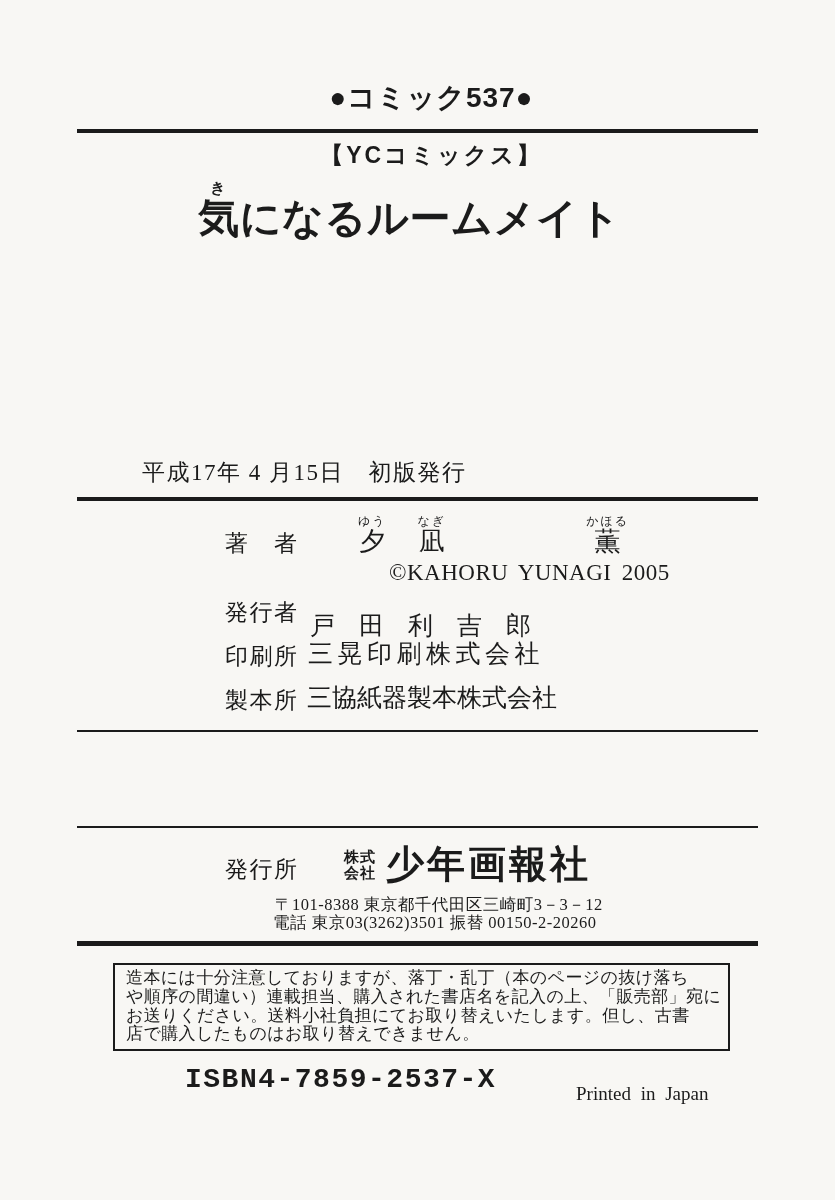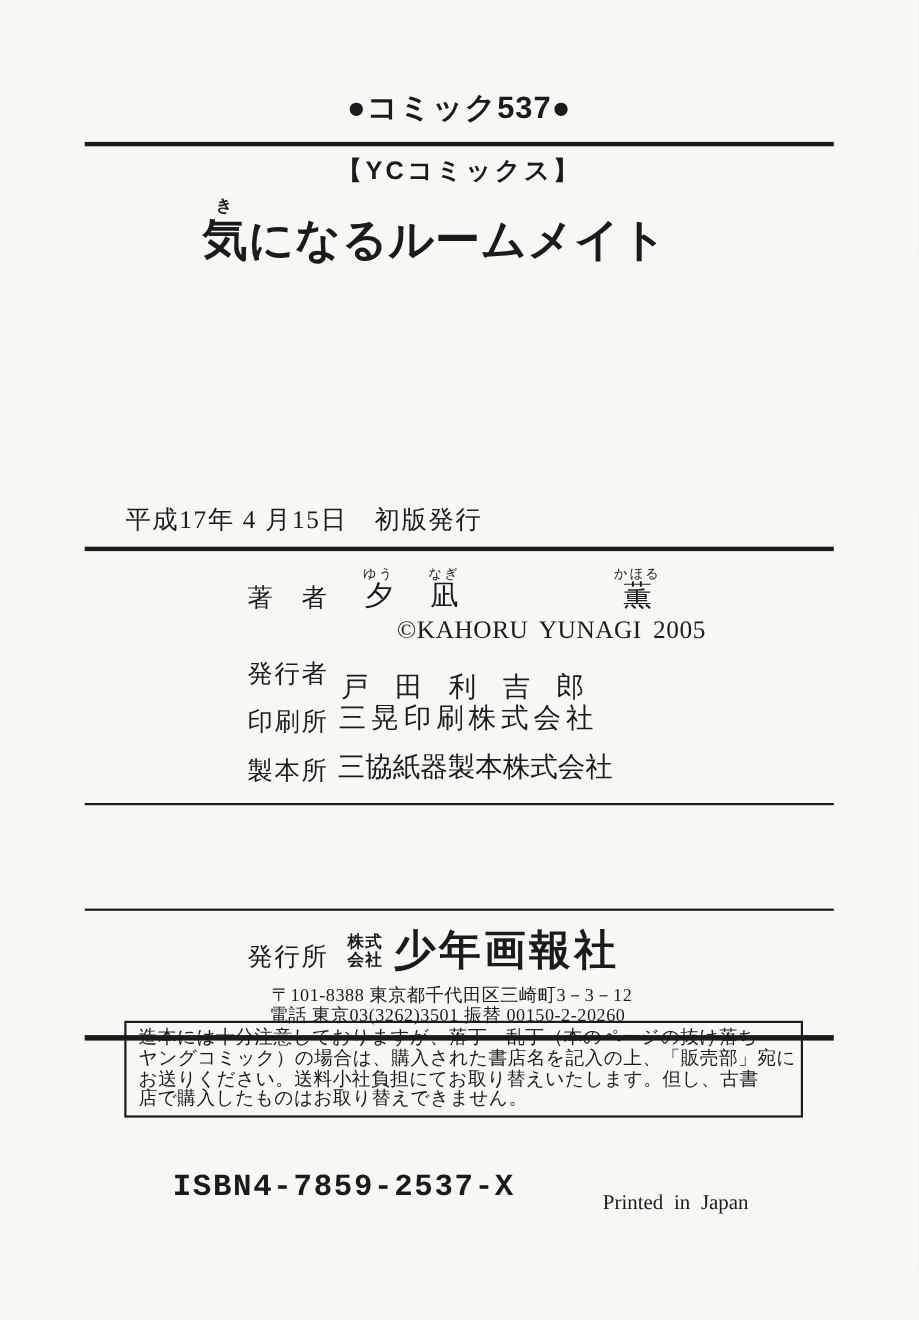--- a/index.html
+++ b/index.html
@@ -12,21 +12,21 @@
   *{margin:0;padding:0;box-sizing:border-box;}
   body{background:#e8e7e4;font-family:var(--serif);}
   .page{
     position:relative;
     width:835px;height:1200px;
     margin:0 auto;
     background:var(--paper);
     color:var(--ink);
     overflow:hidden;
   }
-  .abs{position:absolute;}
+  .abs{position:absolute;padding-left:28px;}
   .rule{position:absolute;background:var(--ink);left:77px;width:681px;}
   .r-thick{height:4px;}
   .r-thin{height:2px;}
   .r-heavy{height:5px;}
 
   
   .series-banner{
     top:83px;left:0;right:0;text-align:center;
     font-family:var(--sans);font-weight:bold;font-size:28px;line-height:30px;
     letter-spacing:1px;
@@ -84,21 +84,21 @@
   .publisher-name{
     top:842px;left:358px;
     font-family:var(--sans);font-weight:bold;
     font-size:38px;line-height:44px;letter-spacing:3px;white-space:nowrap;
   }
   .pub-address{top:896px;left:247px;font-size:16.5px;line-height:17px;letter-spacing:0.5px;}
   .pub-phone{top:914px;left:245px;font-size:16.5px;line-height:17px;letter-spacing:0.5px;}
 
   
   .notice-box{
-    top:928px;left:113px;width:617px;
+    top:963px;left:113px;width:617px;
     border:2.5px solid var(--ink);
     padding:4px 8px 5px 11px;
     font-size:17px;line-height:18.8px;letter-spacing:0.4px;
     white-space:nowrap;
   }
   .printed-in{top:1049px;left:548px;font-size:19px;line-height:22px;word-spacing:5px;margin-top:34px;}
   .isbn-number{
     top:1066px;left:157px;
     font-family:var(--mono);font-weight:bold;
     font-size:28px;line-height:28px;letter-spacing:1.5px;
@@ -162,21 +162,21 @@
     <div>会社</div>
   </div>
   <div class="abs publisher-name">少年画報社</div>
   <div class="abs pub-address">〒101-8388 東京都千代田区三崎町3－3－12</div>
   <div class="abs pub-phone">電話 東京03(3262)3501 振替 00150-2-20260</div>
 
   <div class="rule r-heavy" style="top:941px;"></div>
 
   <div class="abs notice-box">
     <div>造本には十分注意しておりますが、落丁・乱丁（本のページの抜け落ち</div>
-    <div>ヤングコミック）の場合は、購入された書店名を記入の上、「販売部」宛に</div>
+    <div>や順序の間違い）連載担当、購入された書店名を記入の上、「販売部」宛に</div>
     <div>お送りください。送料小社負担にてお取り替えいたします。但し、古書</div>
     <div>店で購入したものはお取り替えできません。</div>
   </div>
 
   <div class="abs printed-in">Printed in Japan</div>
   <div class="abs isbn-number">ISBN4-7859-2537-X</div>
 
 </div>
 
 </body></html>

